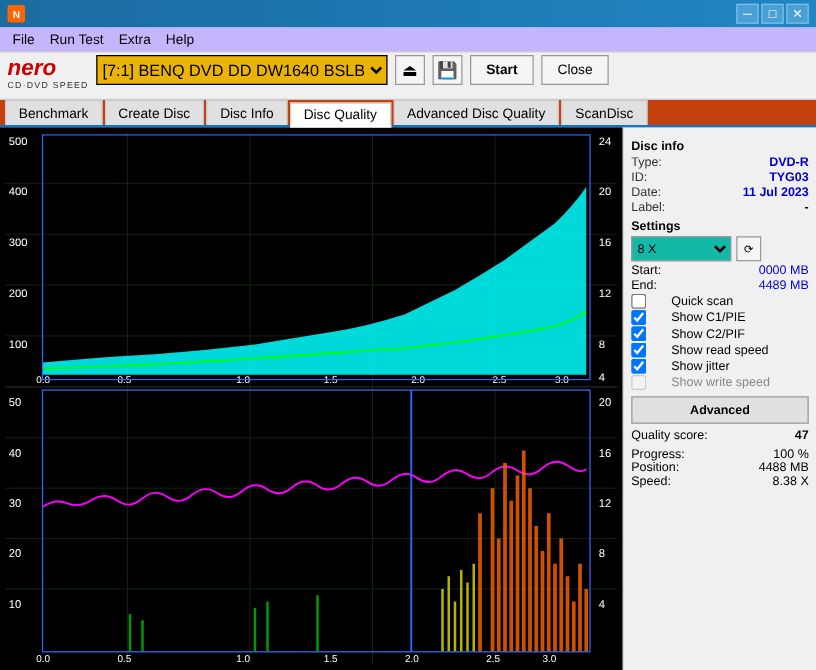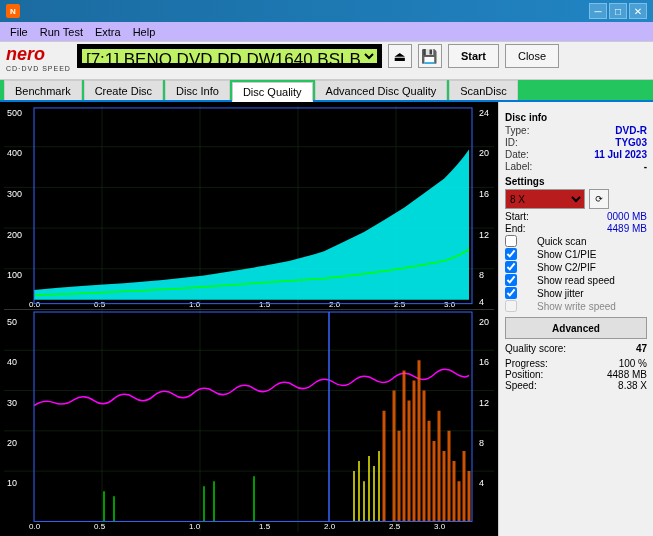--- a/index.html
+++ b/index.html
@@ -14,27 +14,27 @@
     
     
     .menu-bar { background: #c4b5fd; height: 20px; display: flex; align-items: center; padding: 0 4px; border-bottom: 1px solid #ccc; font-size: 11px; }
     .menu-item { padding: 2px 6px; cursor: pointer; }
     
     
     .toolbar { background: #f0f0f0; height: 38px; display: flex; align-items: flex-start; padding: 2px 6px; gap: 6px; border-bottom: 1px solid #ccc; }
     .nero-logo-text { font-size: 18px; font-weight: bold; color: #cc0000; font-style: italic; }
     .nero-sub { font-size: 7px; color: #333; letter-spacing: 1px; display: block; }
     .logo-area { display: flex; flex-direction: column; }
-    .drive-select { height: 24px; font-size: 17px; border: 5px solid #000000; background: #bef264; min-width: 200px; }
+    .drive-select { height: 24px; font-size: 13px; border: 1px solid #000000; background: #eab308; min-width: 200px; }
     .toolbar-btn { height: 24px; width: 24px; border: 1px solid #999; background: #f5f5f5; cursor: pointer; display: flex; align-items: center; justify-content: center; }
     .start-btn { height: 24px; padding: 0 12px; background: #f5f5f5; border: 1px solid #999; cursor: pointer; font-size: 11px; font-weight: bold; }
     .close-btn { height: 24px; padding: 0 12px; background: #f5f5f5; border: 1px solid #999; cursor: pointer; font-size: 11px; }
     
     
-    .tab-bar { background: #22c55e; height: 22px; display: flex; align-items: flex-end; padding: 0 4px; border-bottom: 2px solid #0078d7; font-size: 11px; }
+    .tab-bar { background: #c2410c; height: 22px; display: flex; align-items: flex-end; padding: 0 4px; border-bottom: 2px solid #0078d7; font-size: 11px; }
     .tab { padding: 3px 10px; border: 1px solid #ccc; border-bottom: none; background: #e0e0e0; margin-right: 2px; cursor: pointer; height: 20px; display: flex; align-items: center; }
     .tab.active { background: white; border-bottom: 2px solid white; margin-bottom: -2px; z-index: 1; }
     
     
     .main-content { display: flex; height: calc(536px - 22px - 20px - 38px - 22px); }
     
     
     .chart-area { flex: 1; background: black; position: relative; padding: 4px; }
     
     
@@ -45,21 +45,21 @@
     .chart-svg { width: 100%; height: 100%; }
     
     
     .section-title { font-weight: bold; font-size: 10px; margin-bottom: 2px; margin-top: 4px; }
     .info-row { display: flex; justify-content: space-between; margin-bottom: 1px; }
     .info-label { color: #333; }
     .info-value { color: #0000cc; font-weight: bold; }
     .info-value.black { color: #000; }
     
     
-    .speed-select { height: 20px; font-size: 10px; border: 1px solid #999; background: #b91c1c; width: 80px; }
+    .speed-select { height: 20px; font-size: 10px; border: 1px solid #999; background: #14b8a6; width: 80px; }
     .checkbox-row { display: flex; align-items: center; gap: 20px; margin: 1px 0; }
     .checkbox-row input { width: 12px; height: 12px; }
     .mb-value { color: #0000cc; }
     
     .start-end-row { display: flex; justify-content: space-between; align-items: flex-start; margin: 1px 0; }
     
     .advanced-btn { width: 100%; height: 22px; background: #e0e0e0; border: 1px solid #999; cursor: pointer; font-size: 10px; margin-top: 4px; font-weight: bold; }
     
     .quality-score-row { display: flex; justify-content: space-between; align-items: center; margin-top: 4px; gap: 43px; }
     .quality-score-val { color: #000; font-weight: bold; }

